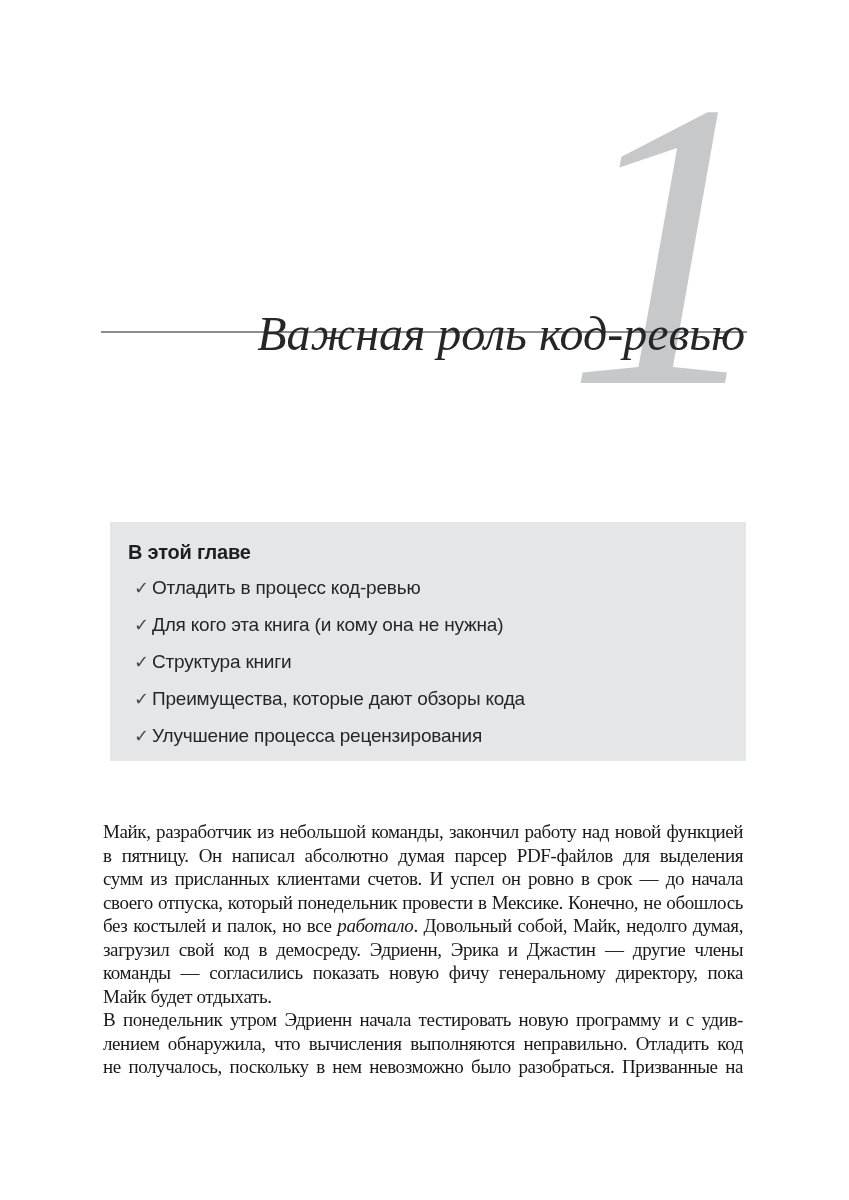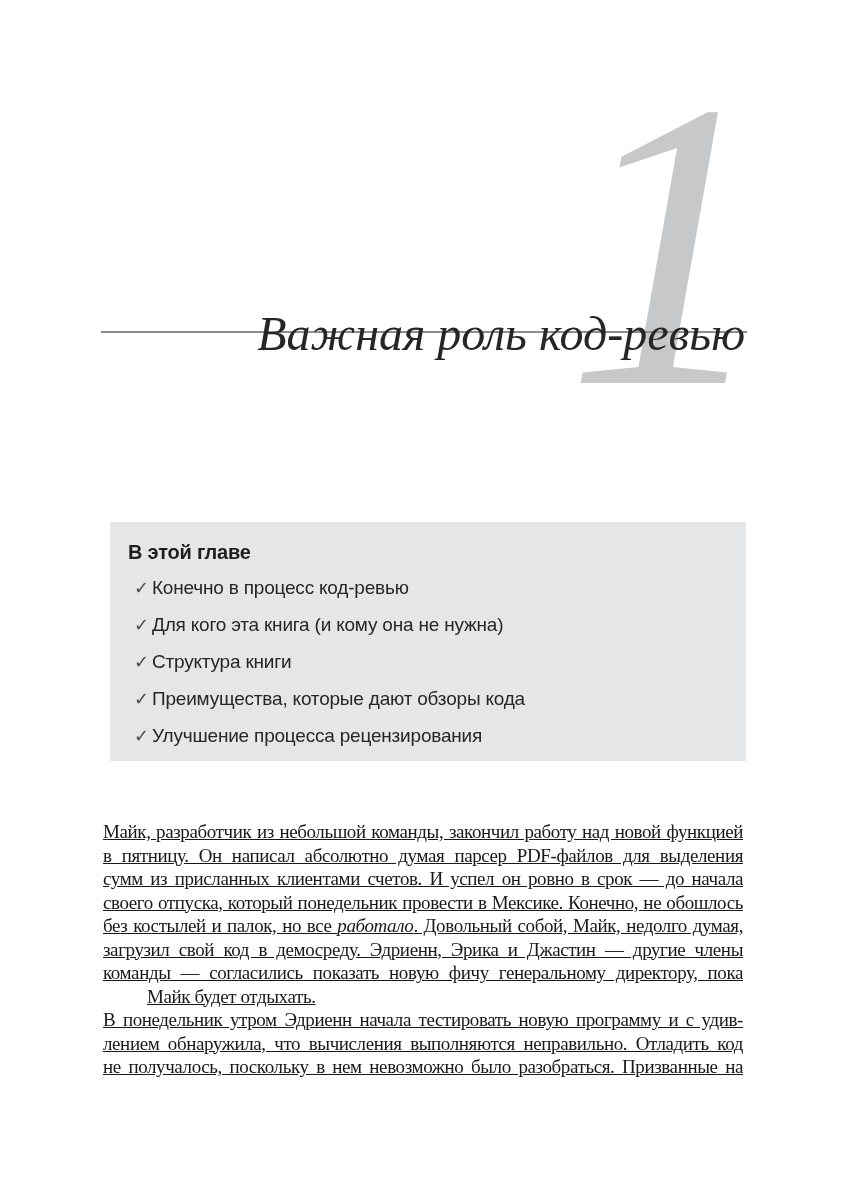--- a/index.html
+++ b/index.html
@@ -102,33 +102,31 @@
   .body-text {
     position: absolute;
     top: 820px;
     left: 103px;
     width: 640px;
     z-index: 2;
     font-family: "Liberation Serif", serif;
     font-size: 19px;
     color: #191919;
     letter-spacing: -0.4px;
-    text-decoration: underline;
   }
   .paragraph { margin: 0; }
   .paragraph + .paragraph { margin-top: 0; }
   .para-line {
     line-height: 23.5px;
     text-align: justify;
     text-align-last: justify;
     white-space: nowrap;
   }
   .para-line.no-justify {
     text-align-last: left;
-    margin-left: 44px;
   }
   .para-line em {
     font-style: italic;
   }
 </style>
 </head>
 <body>
 
 <div class="page">
 
@@ -136,21 +134,21 @@
 
   <div class="chapter-title">Важная роль код-ревью</div>
 
   <div class="title-rule"></div>
 
   <div class="summary-box">
     <p class="summary-heading">В этой главе</p>
     <ul class="summary-list">
         <li>
           <span class="check-icon">✓</span>
-          <span>Конечно в процесс код-ревью</span>
+          <span>Отладить в процесс код-ревью</span>
         </li>
         <li>
           <span class="check-icon">✓</span>
           <span>Для кого эта книга (и кому она не нужна)</span>
         </li>
         <li>
           <span class="check-icon">✓</span>
           <span>Структура книги</span>
         </li>
         <li>

